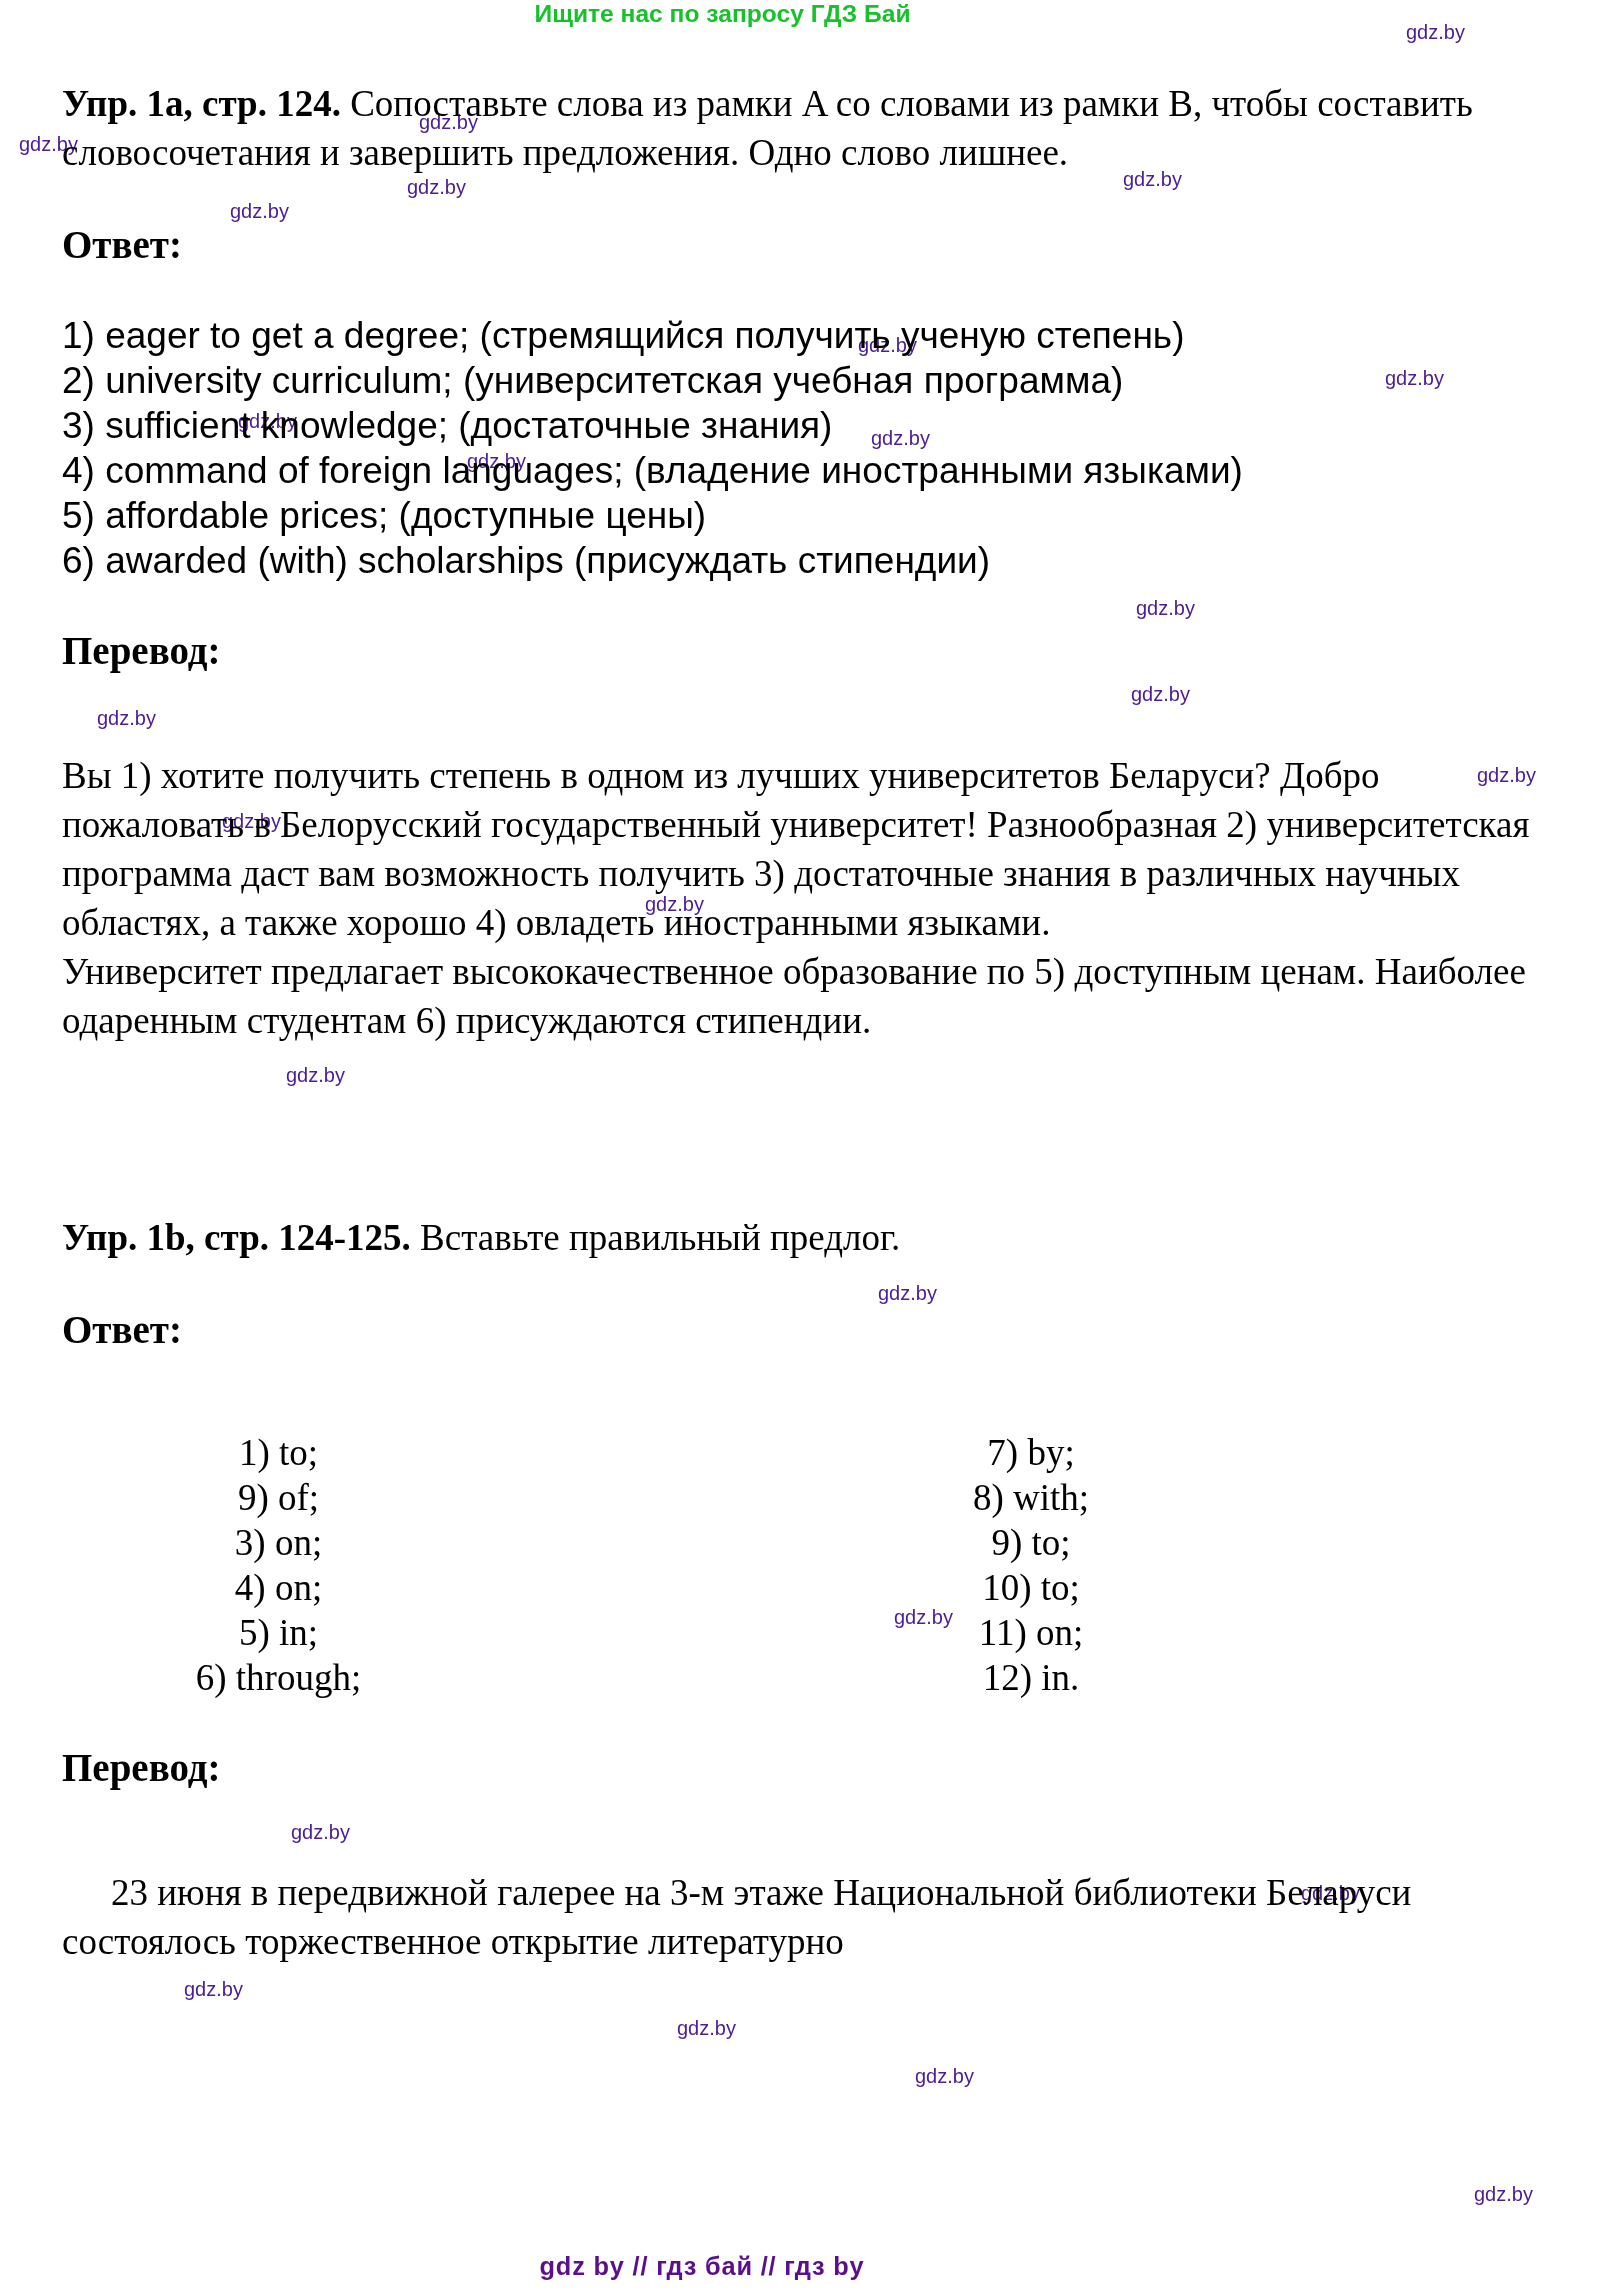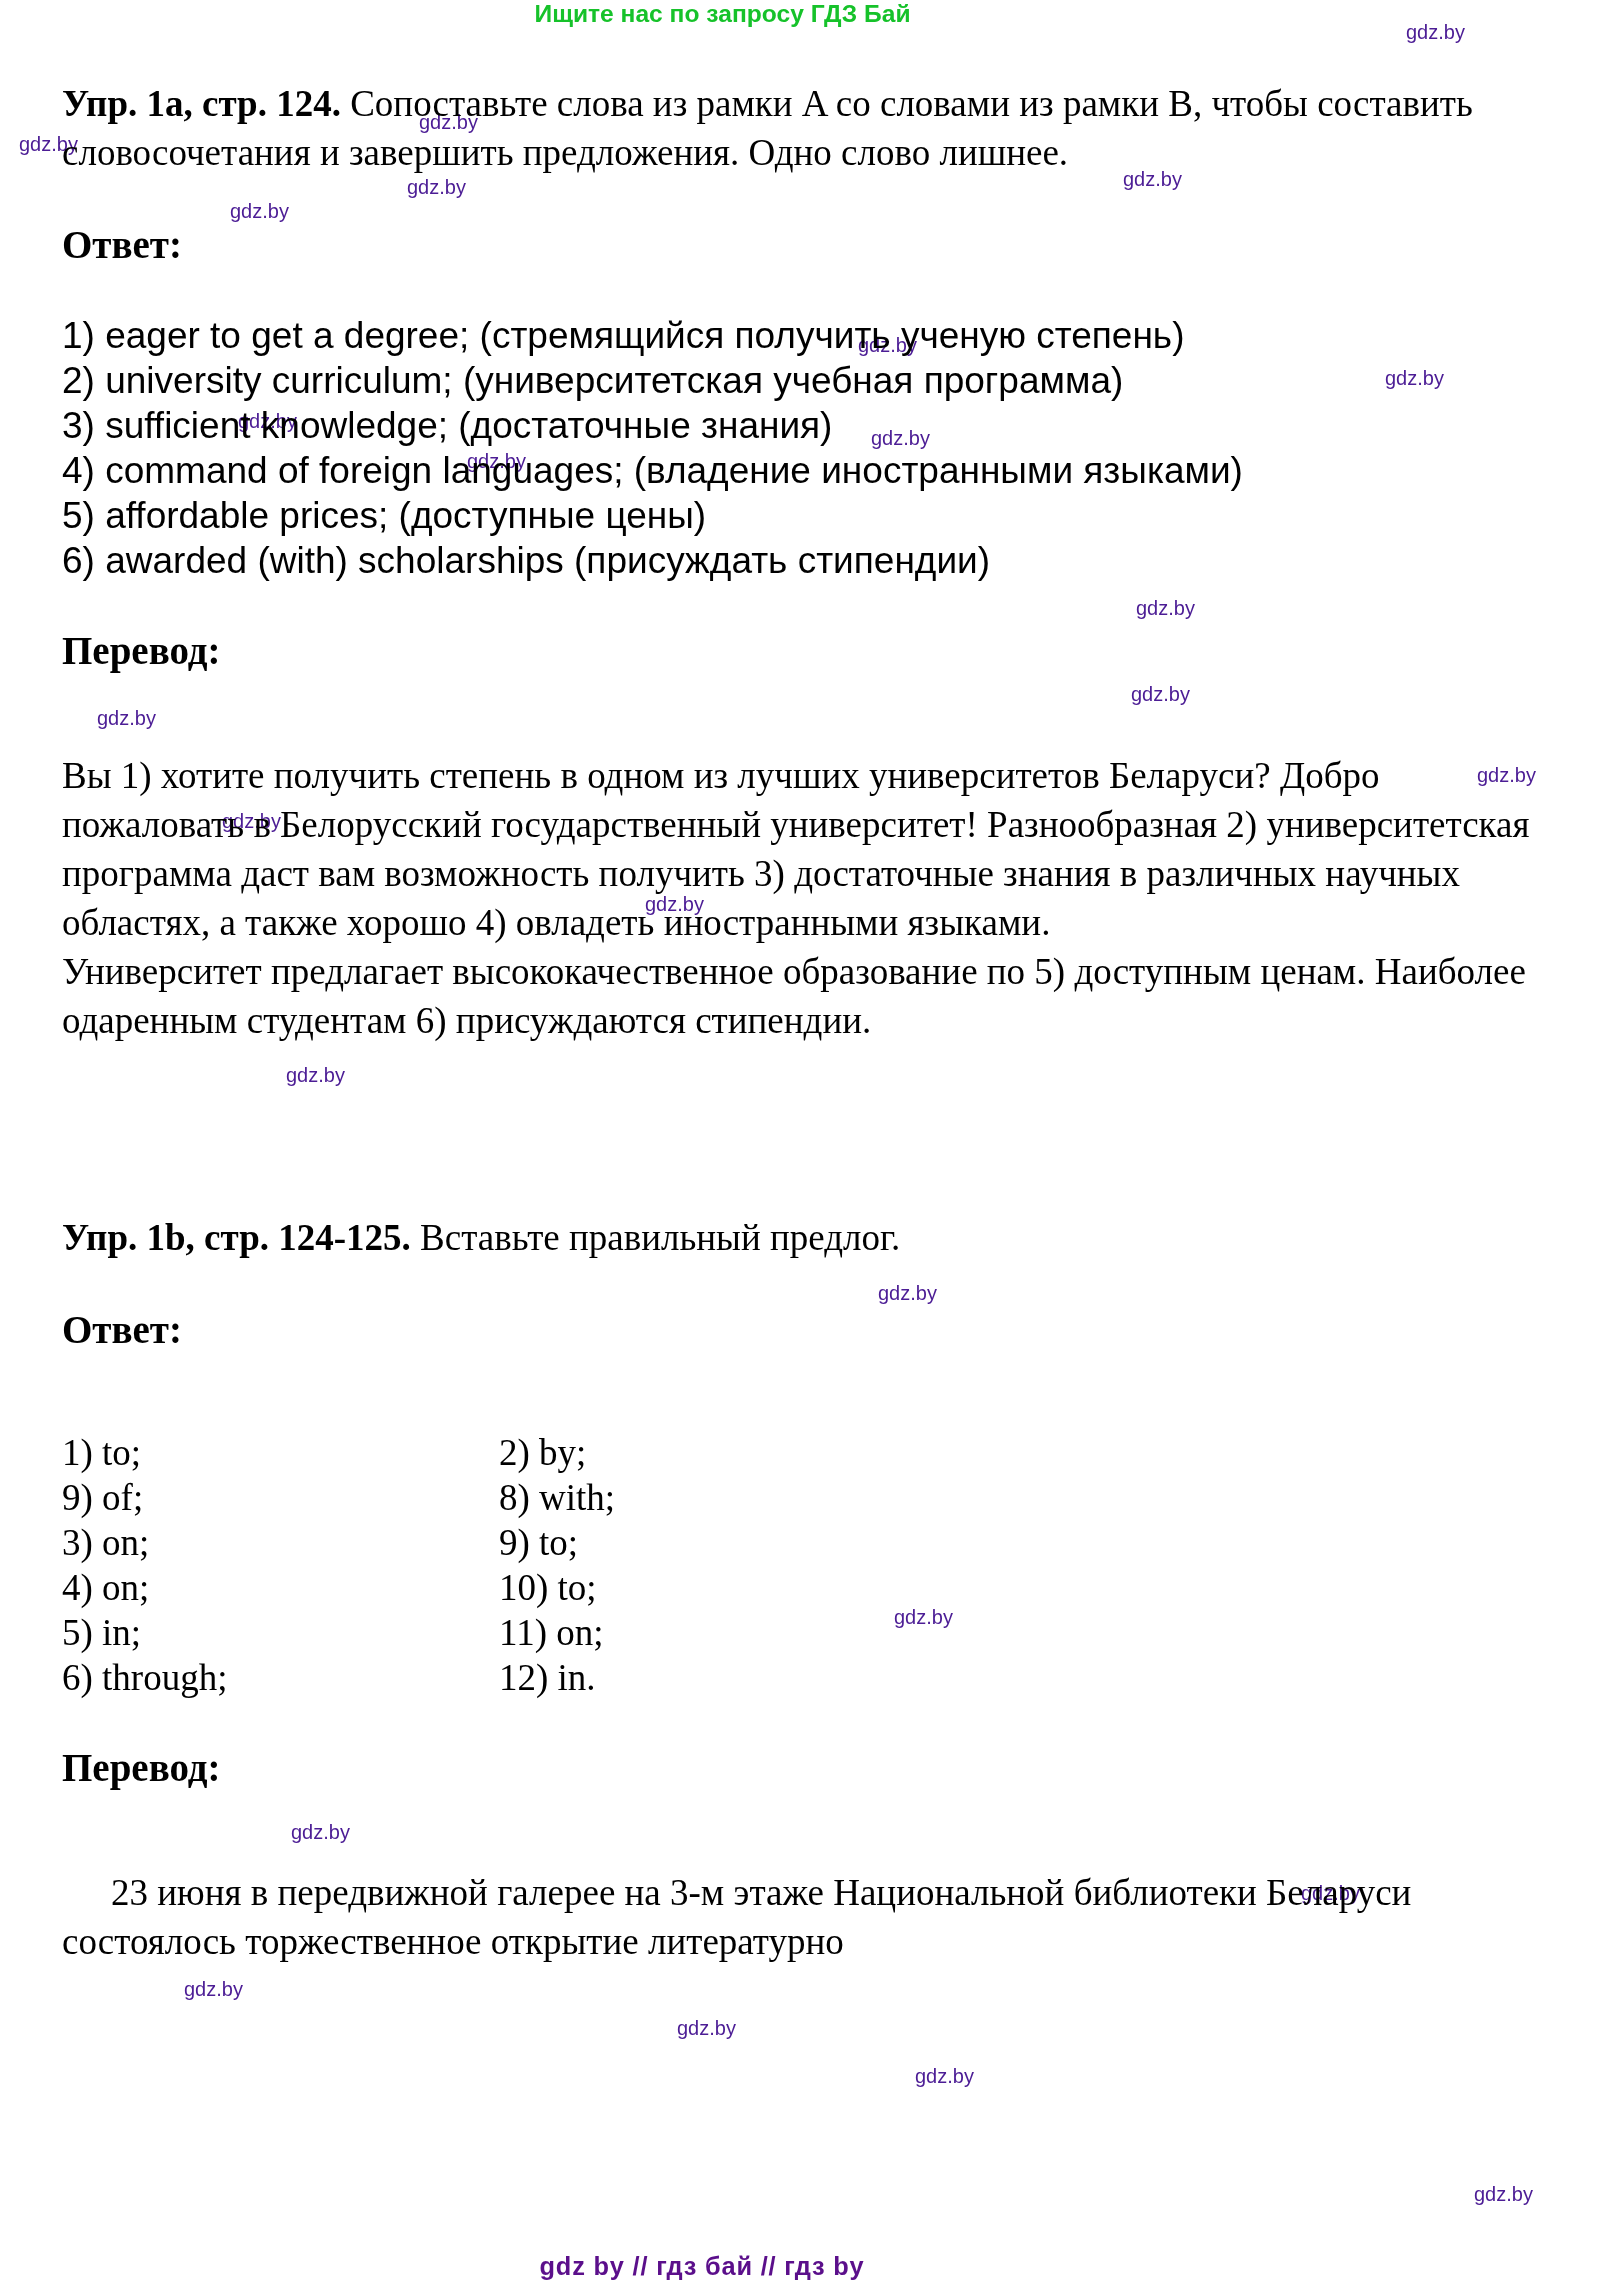--- a/index.html
+++ b/index.html
@@ -99,20 +99,21 @@
     font-family: "Liberation Serif", "DejaVu Serif", serif;
   }
   .spacer-md { height: 44px; }
   .spacer-lg { height: 76px; }
 
   
   .prep-grid {
     display: grid;
     grid-template-columns: 433px auto;
     column-gap: 4px;
+    text-align: center;
   }
   .prep-col {
     display: block;
   }
   .prep-item {
     font-size: 37px;
     line-height: 45px;
     white-space: nowrap;
     font-family: "Liberation Serif", "DejaVu Serif", serif;
   }
@@ -198,21 +199,21 @@
     <div class="prep-grid">
       <div class="prep-col">
         <div class="prep-item">1) to;</div>
         <div class="prep-item">9) of;</div>
         <div class="prep-item">3) on;</div>
         <div class="prep-item">4) on;</div>
         <div class="prep-item">5) in;</div>
         <div class="prep-item">6) through;</div>
       </div>
       <div class="prep-col">
-        <div class="prep-item">2) by;</div>
+        <div class="prep-item">7) by;</div>
         <div class="prep-item">8) with;</div>
         <div class="prep-item">9) to;</div>
         <div class="prep-item">10) to;</div>
         <div class="prep-item">11) on;</div>
         <div class="prep-item">12) in.</div>
       </div>
     </div>
 
     <div class="spacer-md"></div>
 

